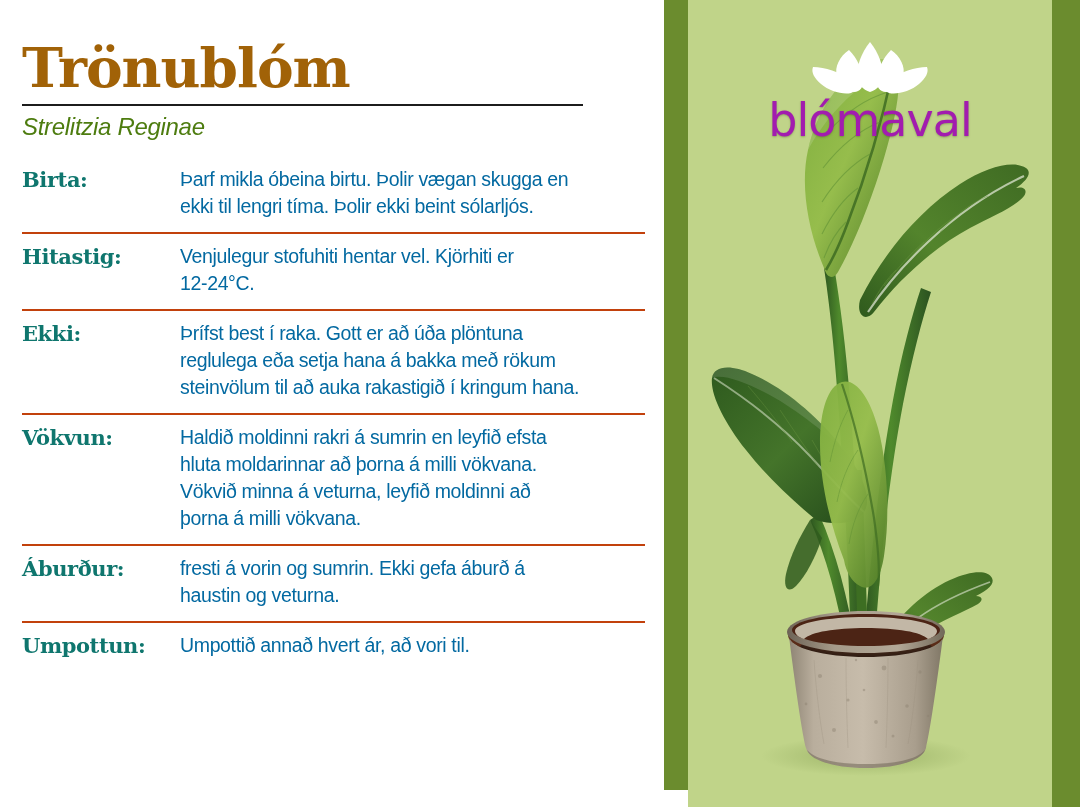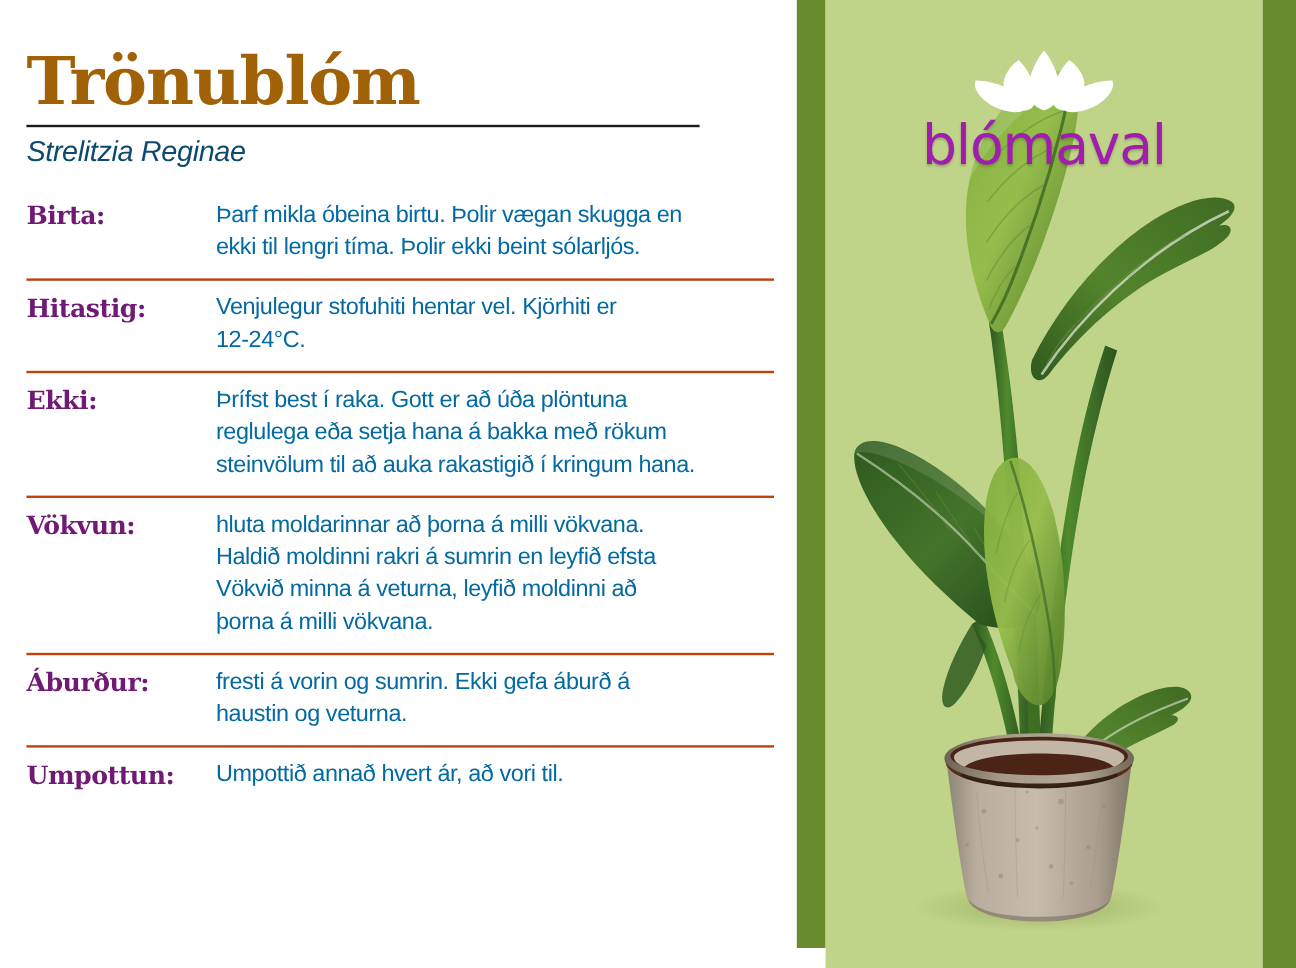--- a/index.html
+++ b/index.html
@@ -44,21 +44,21 @@
     margin-top: 6px;
     border-top: 2px solid #1c1c1c;
     width: 561px;
     height: 0;
   }
   #plant-latin {
     font-family: "Liberation Sans", sans-serif;
     font-style: italic;
     font-size: 24px;
     line-height: 30px;
-    color: #0c4a6e;
+    color: #4d7c0f;
     margin-top: 6px;
     letter-spacing: -0.3px;
   }
 
   
   #care-table {
     position: absolute;
     left: 22px;
     top: 166px;
     width: 623px;
@@ -73,21 +73,21 @@
   .care-row.first {
     border-top: none;
     padding-top: 0;
   }
   .care-label {
     flex: 0 0 158px;
     font-family: "DejaVu Serif", serif;
     font-weight: bold;
     font-size: 21px;
     line-height: 27px;
-    color: #701a75;
+    color: #0f766e;
     letter-spacing: -0.4px;
     white-space: nowrap;
   }
   .care-text {
     flex: 1 1 auto;
     font-family: "Liberation Sans", sans-serif;
     font-size: 19.5px;
     line-height: 27px;
     color: #0369a1;
     letter-spacing: -0.35px;
@@ -182,22 +182,22 @@
       <div class="care-text">
         <div>Þrífst best í raka. Gott er að úða plöntuna</div>
         <div>reglulega eða setja hana á bakka með rökum</div>
         <div>steinvölum til að auka rakastigið í kringum hana.</div>
       </div>
     </div>
 
     <div class="care-row">
       <div class="care-label">Vökvun:</div>
       <div class="care-text">
+        <div>Haldið moldinni rakri á sumrin en leyfið efsta</div>
         <div>hluta moldarinnar að þorna á milli vökvana.</div>
-        <div>Haldið moldinni rakri á sumrin en leyfið efsta</div>
         <div>Vökvið minna á veturna, leyfið moldinni að</div>
         <div>þorna á milli vökvana.</div>
       </div>
     </div>
 
     <div class="care-row">
       <div class="care-label">Áburður:</div>
       <div class="care-text">
         <div>fresti á vorin og sumrin. Ekki gefa áburð á</div>
         <div>haustin og veturna.</div>

